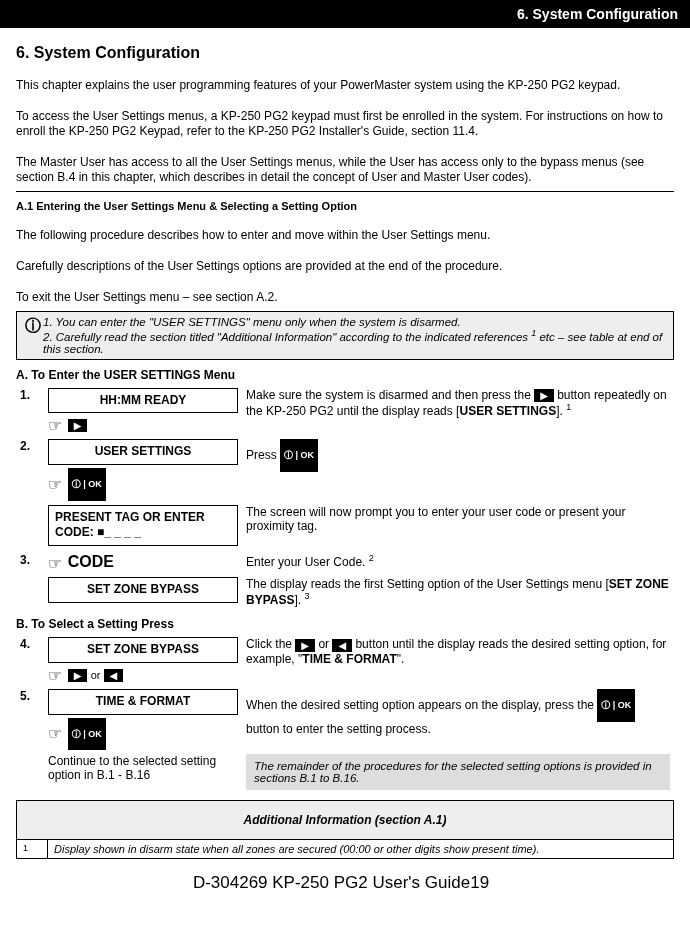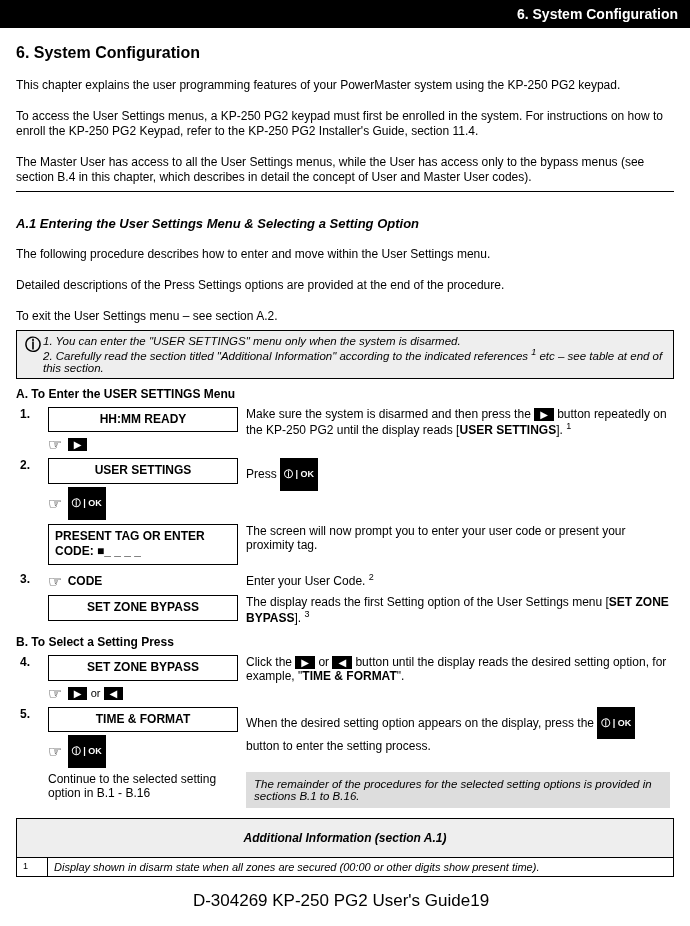--- a/index.html
+++ b/index.html
@@ -15,21 +15,21 @@
     background: #000;
     color: #fff;
     text-align: right;
     padding: 6px 12px;
     font-weight: bold;
     font-size: 14px;
   }
   .content { padding: 10px 16px 6px 16px; }
   h1.title { font-size: 16px; margin: 6px 0 8px 0; }
   p { margin: 16px 0 6px 0; line-height: 1.25; }
-  h2.sub { font-size: 13px; margin: 24px 0 4px 0; font-style: italic; }
+  h2.sub { font-size: 11px; margin: 8px 0 4px 0; }
   hr.sep { border: none; border-top: 1px solid #000; margin: 6px 0; }
   .note-box {
     border: 1px solid #000;
     background: #eeeeee;
     display: flex;
     padding: 4px 6px;
     font-style: italic;
     font-size: 11.5px;
   }
   .note-icon {
@@ -87,40 +87,40 @@
     font-style: italic;
     padding: 6px 8px;
     font-size: 11.5px;
   }
   .addl-box { border: 1px solid #000; margin: 8px 0 4px 0; border-collapse: collapse; width: 100%; }
   .addl-header { text-align: center; font-weight: bold; font-style: italic; padding: 12px; border-bottom: 1px solid #000; background:#eee;}
   .addl-row td { border-top: 1px solid #000; padding: 3px 6px; font-style: italic; font-size: 11px; }
   .addl-row td.fn { width: 18px; font-size: 9px; vertical-align: top; font-style: normal; border-right:1px solid #000;}
   .footer { display: flex; justify-content: center; padding: 4px 24px 10px 16px; font-size: 17px; }
   .or-text { font-size: 11px; }
-  .code-label { font-weight: bold; font-size: 12px; }
+  .code-label { font-weight: bold; font-size: 16px; }
 </style>
 </head>
 <body>
 
 <div class="header-bar">6. System Configuration</div>
 
 <div class="content">
 
   <h1 class="title">6. System Configuration</h1>
 
   <p>This chapter explains the user programming features of your PowerMaster system using the KP-250 PG2 keypad.</p>
   <p>To access the User Settings menus, a KP-250 PG2 keypad must first be enrolled in the system. For instructions on how to enroll the KP-250 PG2 Keypad, refer to the KP-250 PG2 Installer's Guide, section 11.4.</p>
   <p>The Master User has access to all the User Settings menus, while the User has access only to the bypass menus (see section B.4 in this chapter, which describes in detail the concept of User and Master User codes).</p>
 
   <hr class="sep">
 
   <h2 class="sub">A.1 Entering the User Settings Menu &amp; Selecting a Setting Option</h2>
   <p>The following procedure describes how to enter and move within the User Settings menu.</p>
-  <p>Detailed descriptions of the Press Settings options are provided at the end of the procedure.</p>
+  <p>Carefully descriptions of the User Settings options are provided at the end of the procedure.</p>
   <p>To exit the User Settings menu – see section A.2.</p>
 
   <div class="note-box">
     <div class="note-icon">ⓘ</div>
     <div class="note-text">
       <div>1. You can enter the "USER SETTINGS" menu only when the system is disarmed.</div>
       <div>
         <span>2. Carefully read the section titled "Additional Information" according to the indicated references </span><sup>1</sup><span> etc – see table at end of this section.</span>
       </div>
     </div>

